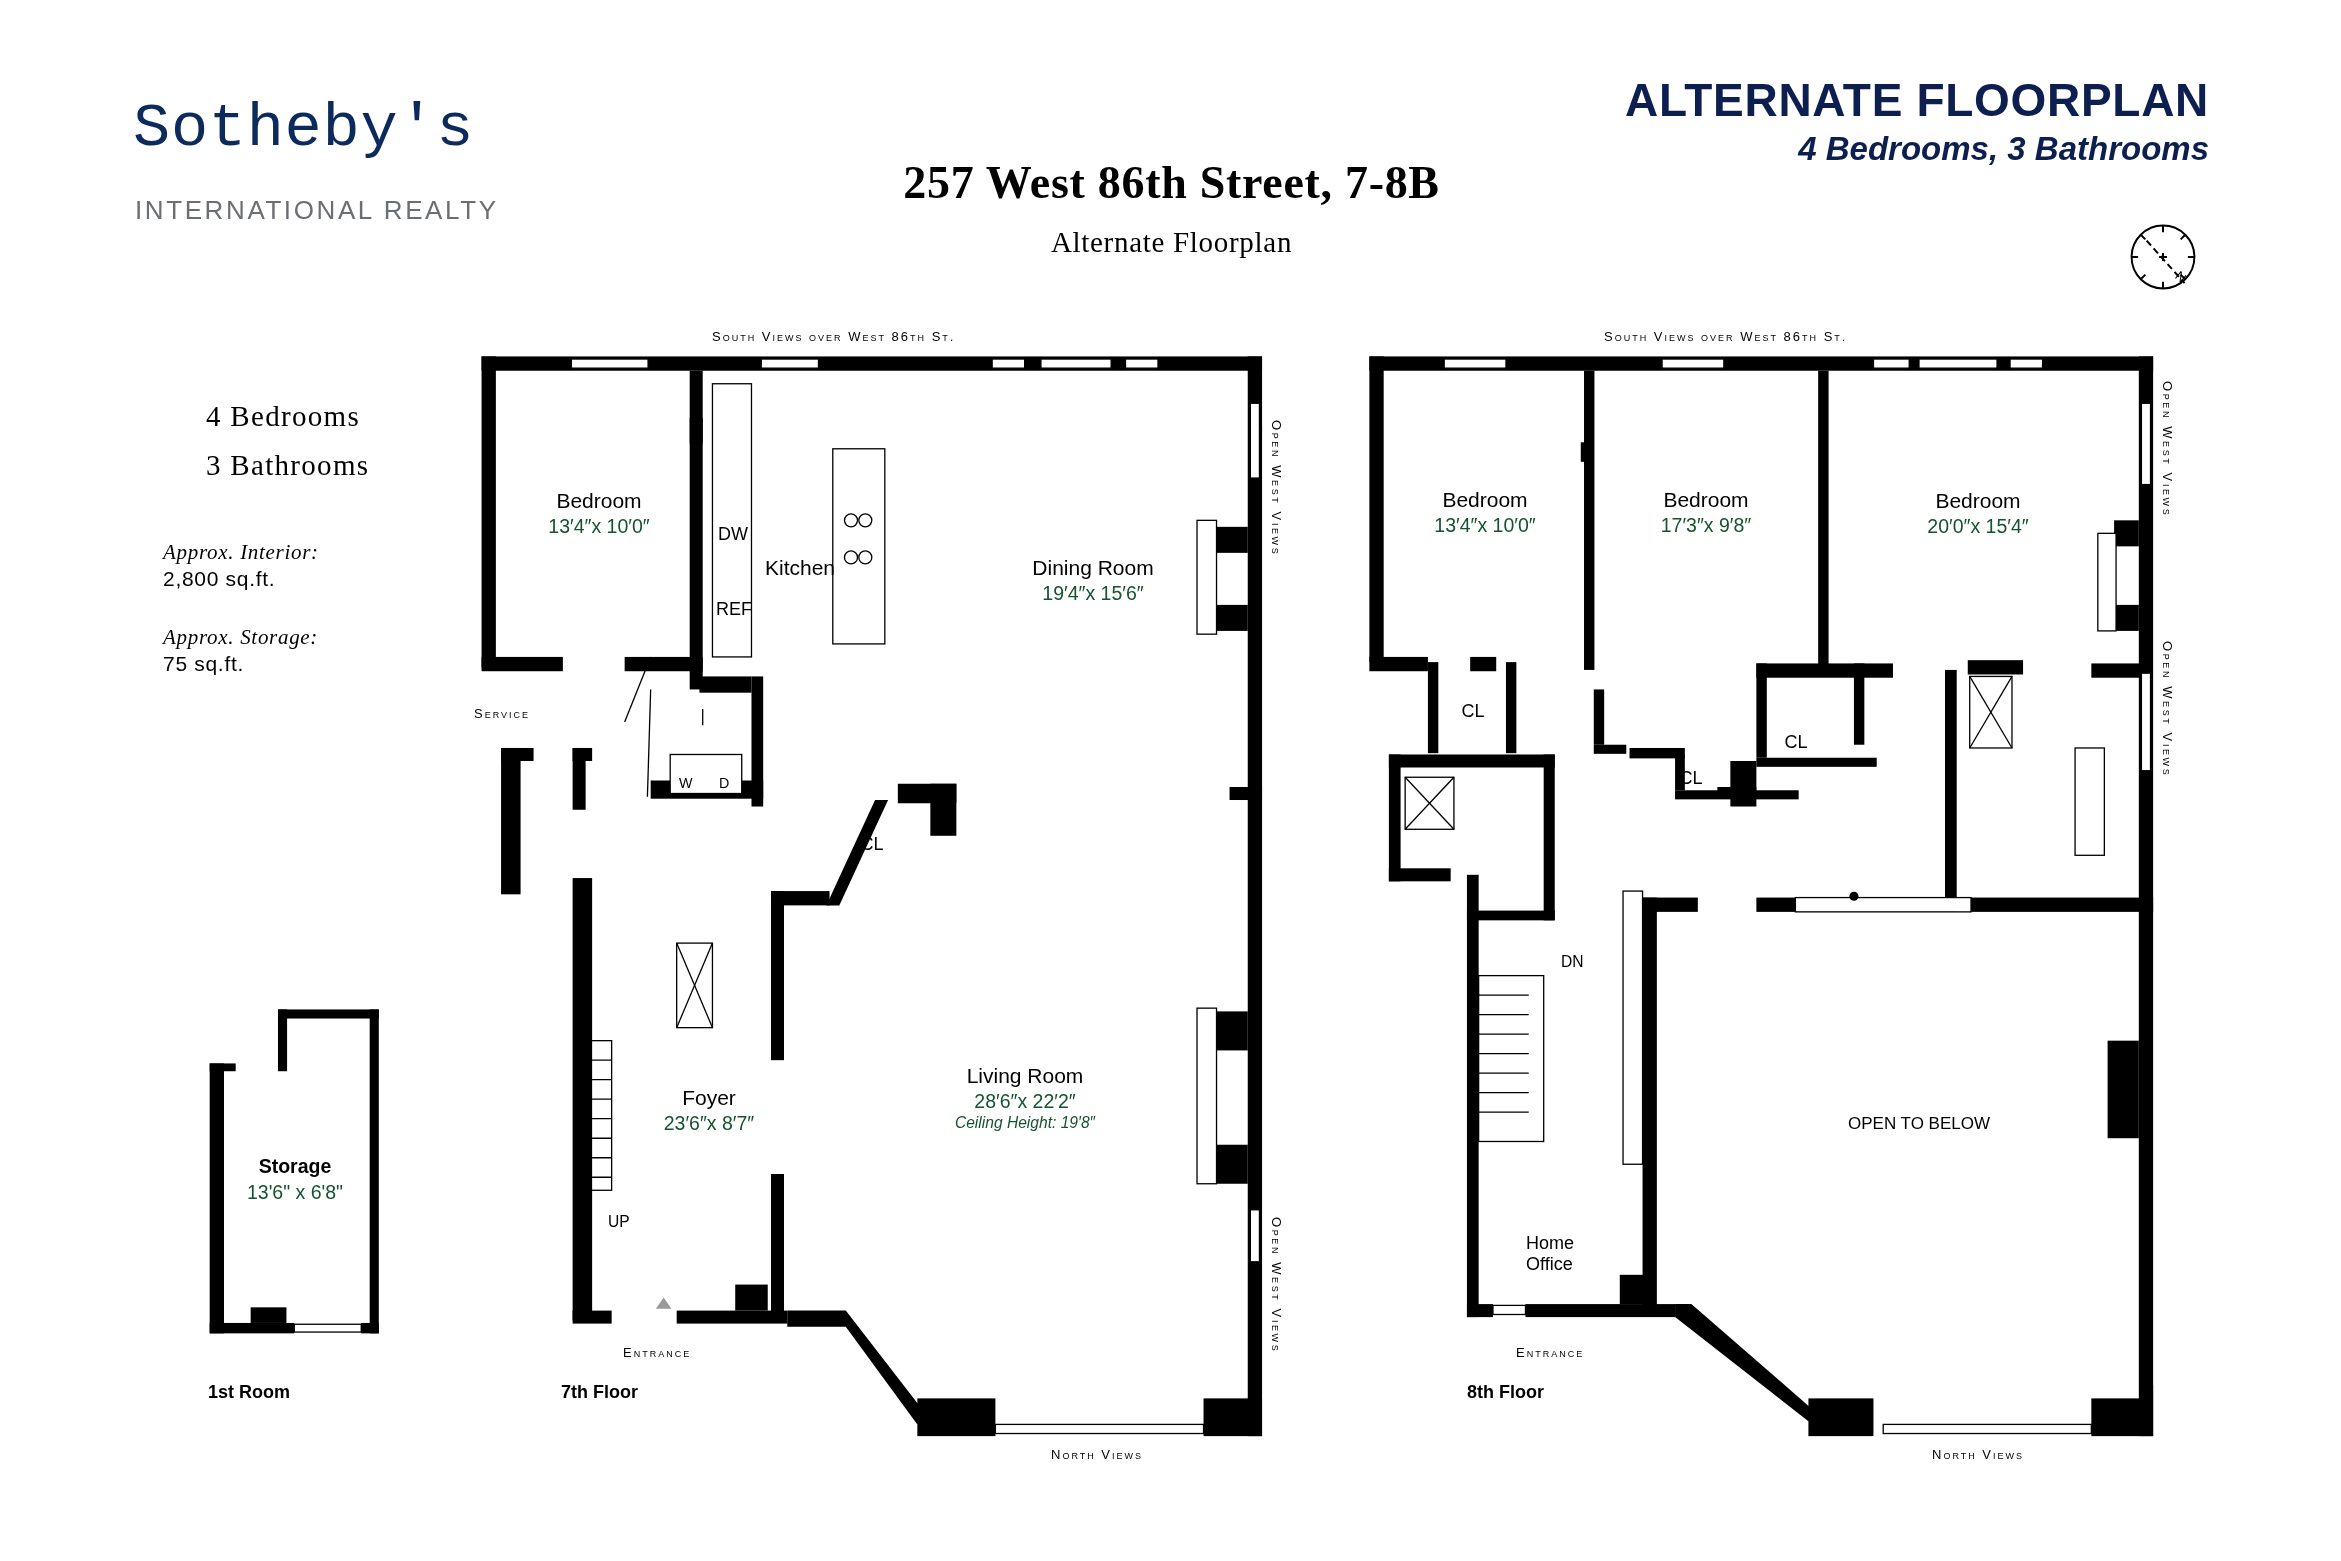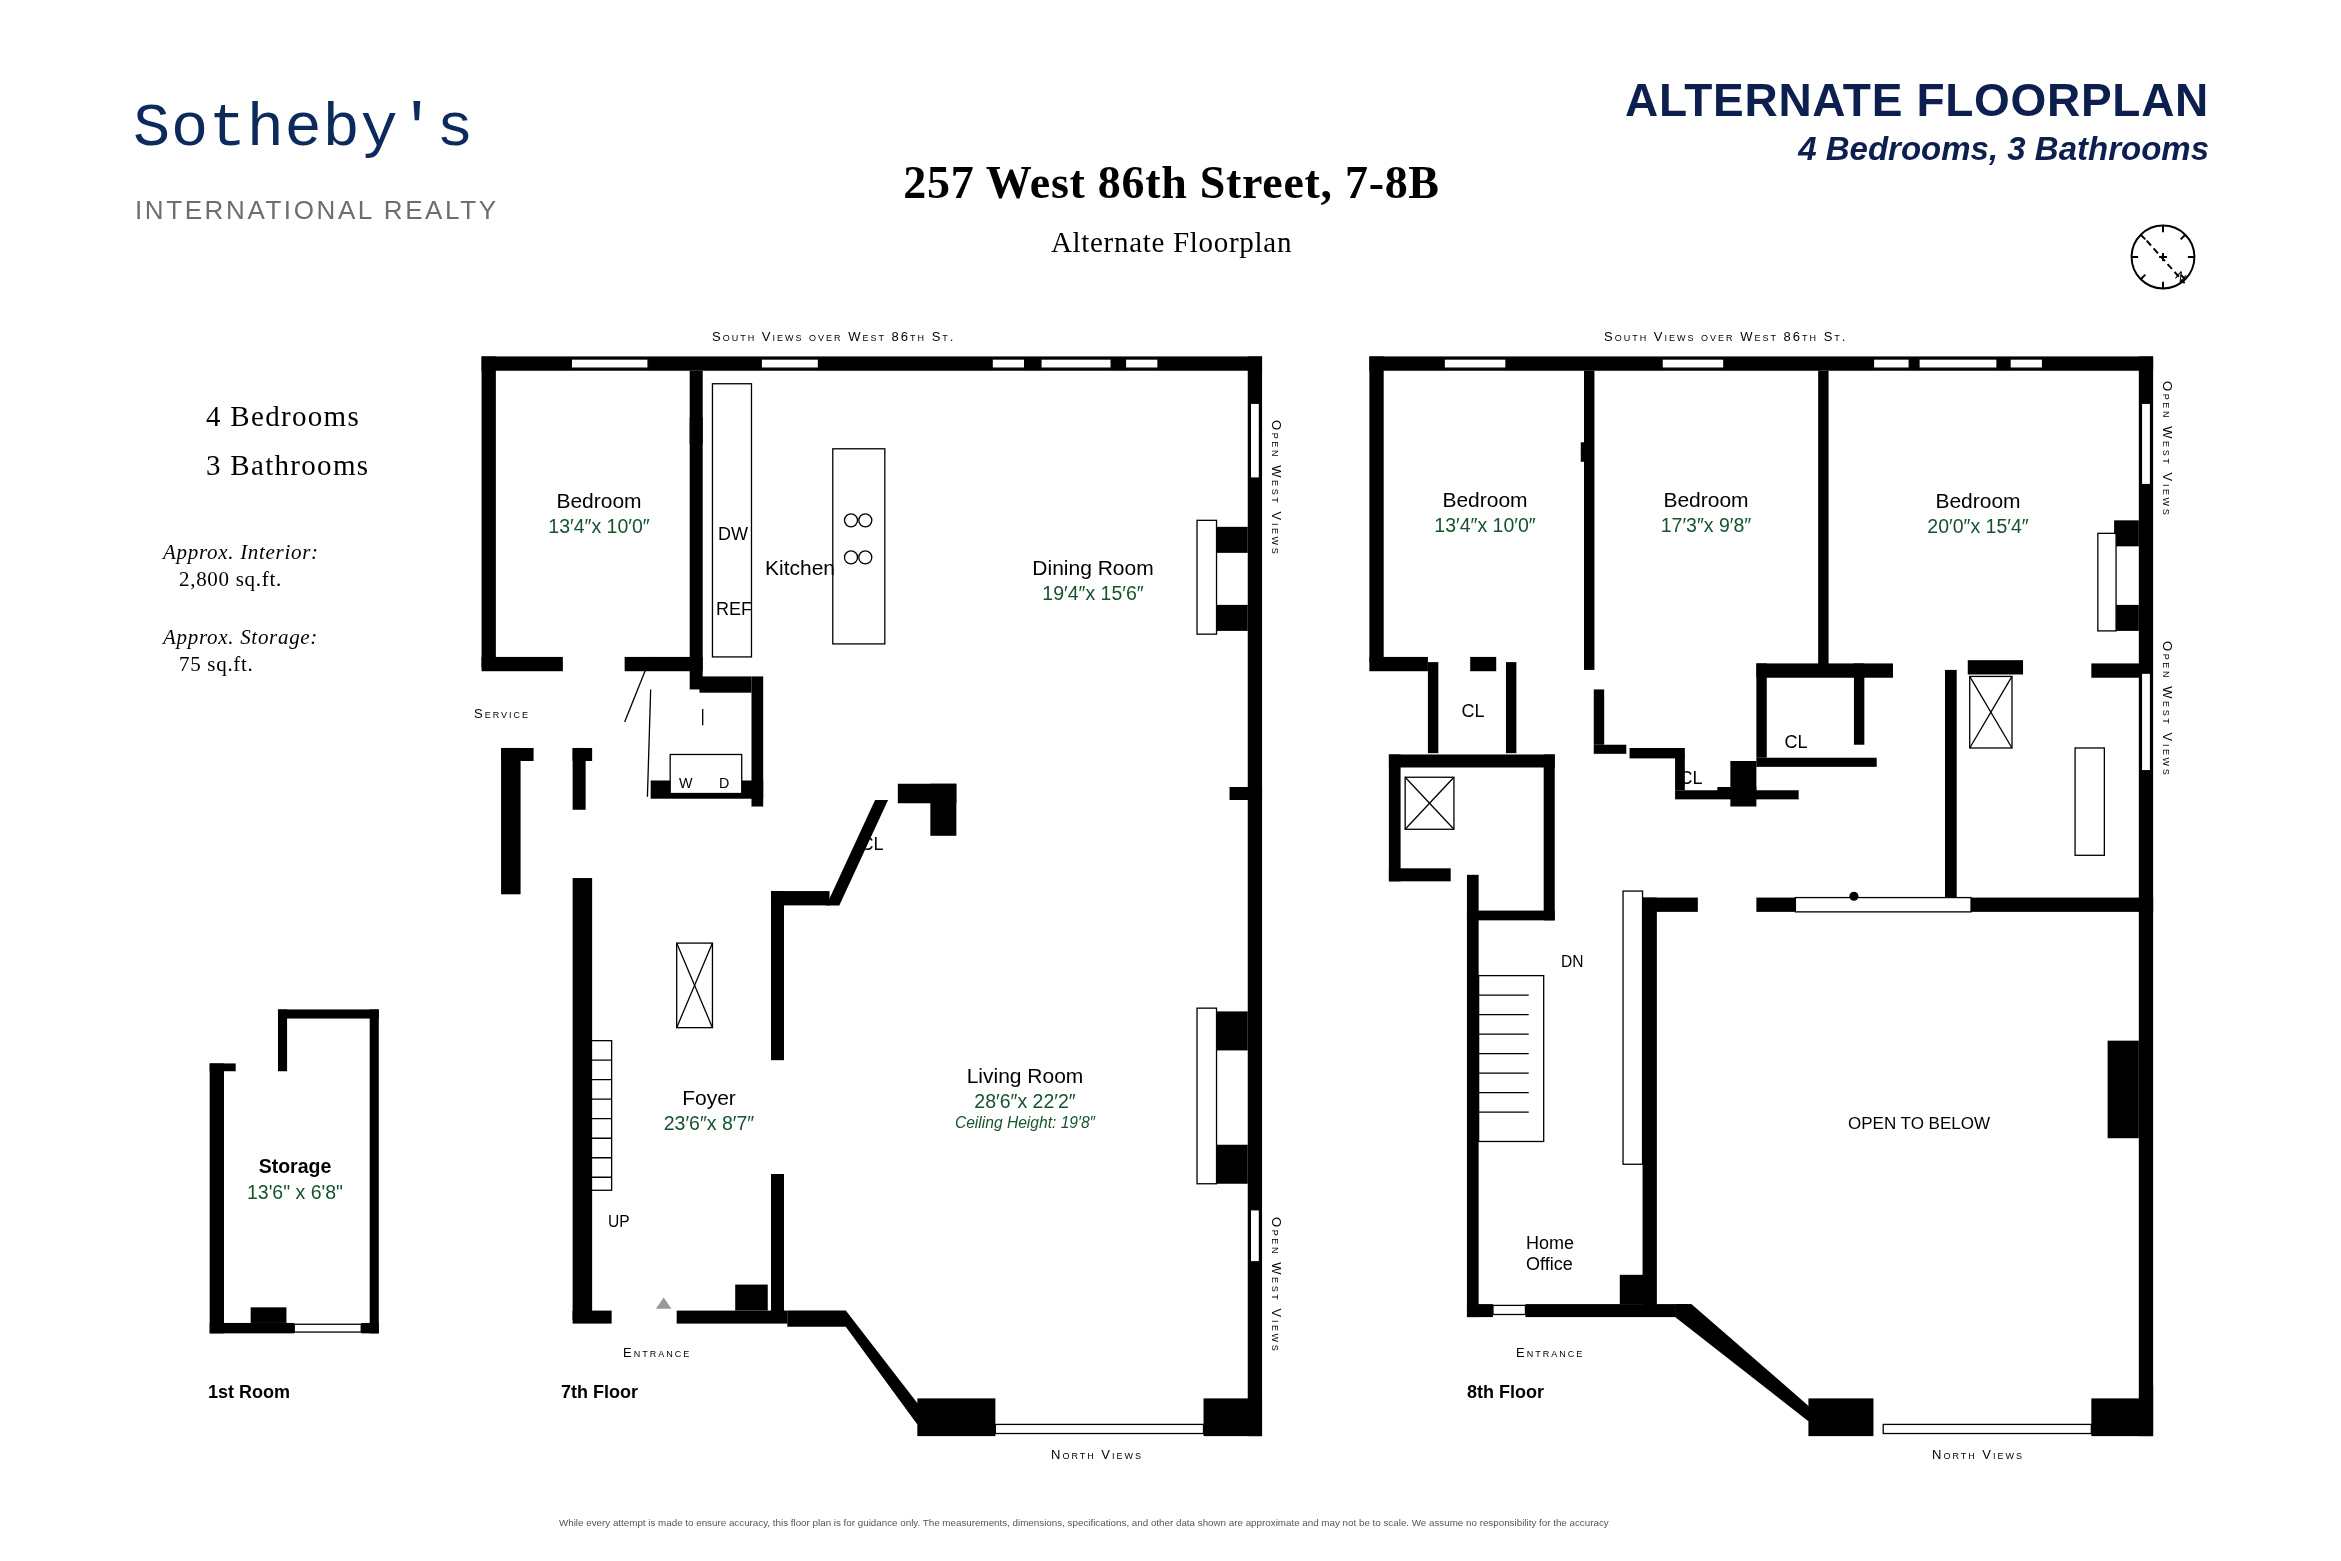--- a/index.html
+++ b/index.html
@@ -6,21 +6,21 @@
   body{width:2342px;height:1561px;position:relative;overflow:hidden;font-family:"Liberation Sans",sans-serif;color:#000;}
   .abs{position:absolute;}
   .logo-main{left:133px;top:98px;font-family:Liberation Mono, monospace;font-size:62px;color:#0d2a5c;letter-spacing:0.7px;line-height:1;}
   .logo-sub{left:135px;top:195px;font-size:26px;color:#6b6e72;letter-spacing:2.6px;}
   .title{left:716px;top:156px;width:911px;text-align:center;font-family:"Liberation Serif",serif;font-weight:bold;font-size:46px;letter-spacing:0.7px;}
   .subtitle{left:716px;top:226px;width:911px;text-align:center;font-family:"Liberation Serif",serif;font-size:29px;letter-spacing:0.7px;}
   .alt-head{right:133px;top:73px;text-align:right;font-weight:bold;font-size:46px;color:#0d1f4f;letter-spacing:0.7px;}
   .alt-sub{right:133px;top:130px;text-align:right;font-weight:bold;font-style:italic;font-size:33px;color:#0d1f4f;}
   .summary{left:163px;font-family:"Liberation Serif",serif;font-size:29px;letter-spacing:1.3px;margin-left:43px;}
   .approx-label{left:163px;font-family:"Liberation Serif",serif;font-style:italic;font-size:21px;letter-spacing:0.7px;}
-  .approx-val{left:163px;font-family:Liberation Serif, serif;font-size:21px;letter-spacing:0.7px;margin-left:16px;}
+  .approx-val{left:163px;font-family:Liberation Sans, sans-serif;font-size:21px;letter-spacing:0.7px;}
   .room-name{font-size:21px;text-align:left;transform:translateX(-50%);white-space:nowrap;}
   .room-dim{font-size:19.5px;text-align:center;transform:translateX(-50%);white-space:nowrap;color:#14532d;}
   .small-caps{font-size:13px;letter-spacing:2px;font-variant:small-caps;white-space:nowrap;}
   .vert{writing-mode:vertical-rl;font-size:13px;letter-spacing:2.6px;font-variant:small-caps;white-space:nowrap;}
   .floor-label{font-weight:bold;font-size:18px;}
   .disclaimer{left:559px;top:1516px;width:1275px;font-size:9.8px;color:#555;line-height:1.35;}
   svg.plan{position:absolute;left:0;top:0;}
 </style>
 </head>
 <body>
@@ -273,15 +273,14 @@
 <div class="abs room-dim" style="left:1978px;top:515px">20′0″x 15′4″</div>
 <div class="abs room-name" style="left:1473px;top:701px;font-size:18px">CL</div>
 <div class="abs room-name" style="left:1691px;top:768px;font-size:18px">CL</div>
 <div class="abs room-name" style="left:1796px;top:732px;font-size:18px">CL</div>
 <div class="abs room-name" style="left:1550px;top:1233px;font-size:18px;white-space:pre-line;line-height:1.15">Home
 Office</div>
 <div class="abs room-name" style="left:1919px;top:1114px;font-size:17px">OPEN TO BELOW</div>
 <div class="abs" style="left:1561px;top:953px;font-size:15.6px">DN</div>
 
 <div class="abs disclaimer">
-  <div>While every attempt is made to ensure accuracy, this floor plan is for guidance only.  The measurements, dimensions, specifications, and other data shown are approximate and may not be to scale.  We assume no responsibility for the accuracy</div>
 </div>
 
 
 </body></html>

